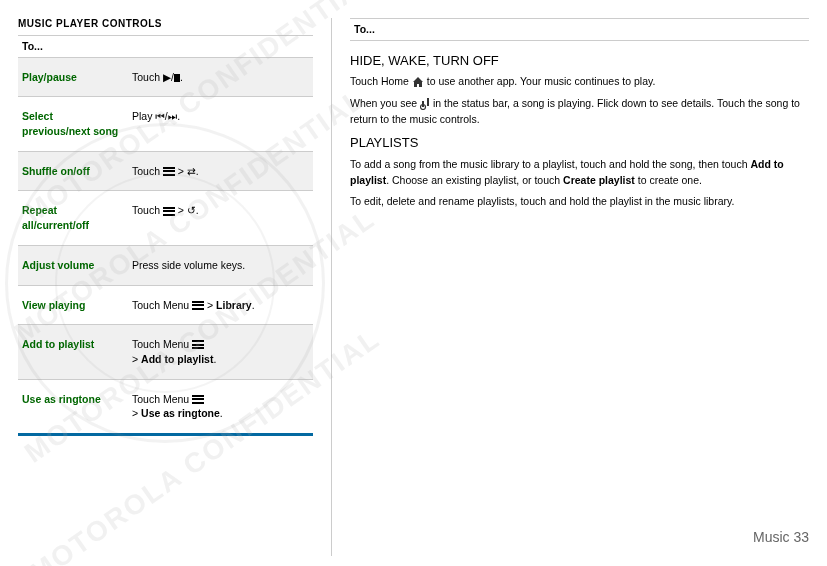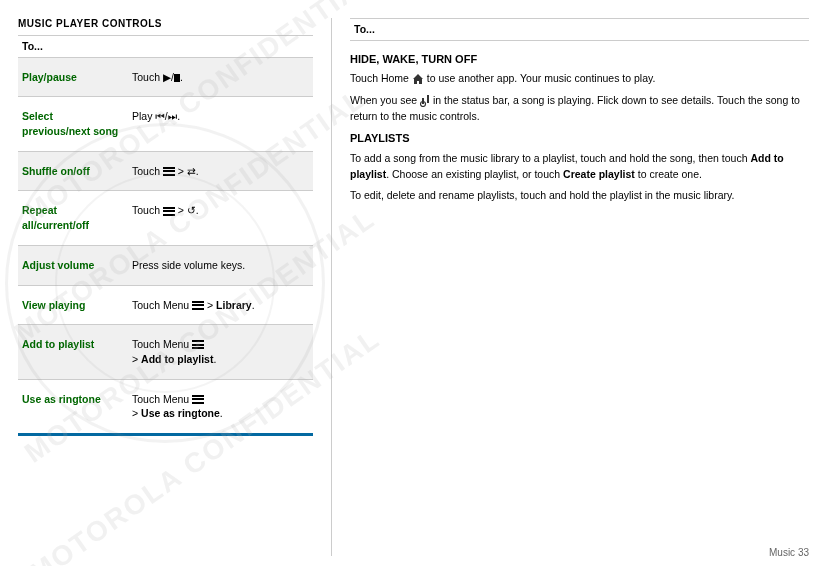--- a/index.html
+++ b/index.html
@@ -120,43 +120,43 @@
     }
 
     .right-top-table tr:nth-child(even) {
       background-color: #f0f0f0;
     }
     .right-top-table tr:nth-child(odd) {
       background-color: #ffffff;
     }
 
     .right-section-title {
-      font-size: 11px;
-      font-weight: bold;
+      font-size: 13px;
+      font-weight: normal;
       color: #000;
       margin-bottom: 4px;
       margin-top: 2px;
     }
 
     .right-body-text {
       font-size: 10.5px;
       color: #000;
       margin-bottom: 6px;
       line-height: 1.5;
     }
 
     .right-body-text b {
       font-weight: bold;
     }
 
     .page-footer {
       position: absolute;
-      bottom: 8px;
+      bottom: 21px;
       right: 18px;
-      font-size: 10px;
+      font-size: 14px;
       color: #666;
     }
 
     .watermark-container {
       position: absolute;
       top: 0; left: 0; right: 0; bottom: 0;
       pointer-events: none;
       overflow: hidden;
     }
 

